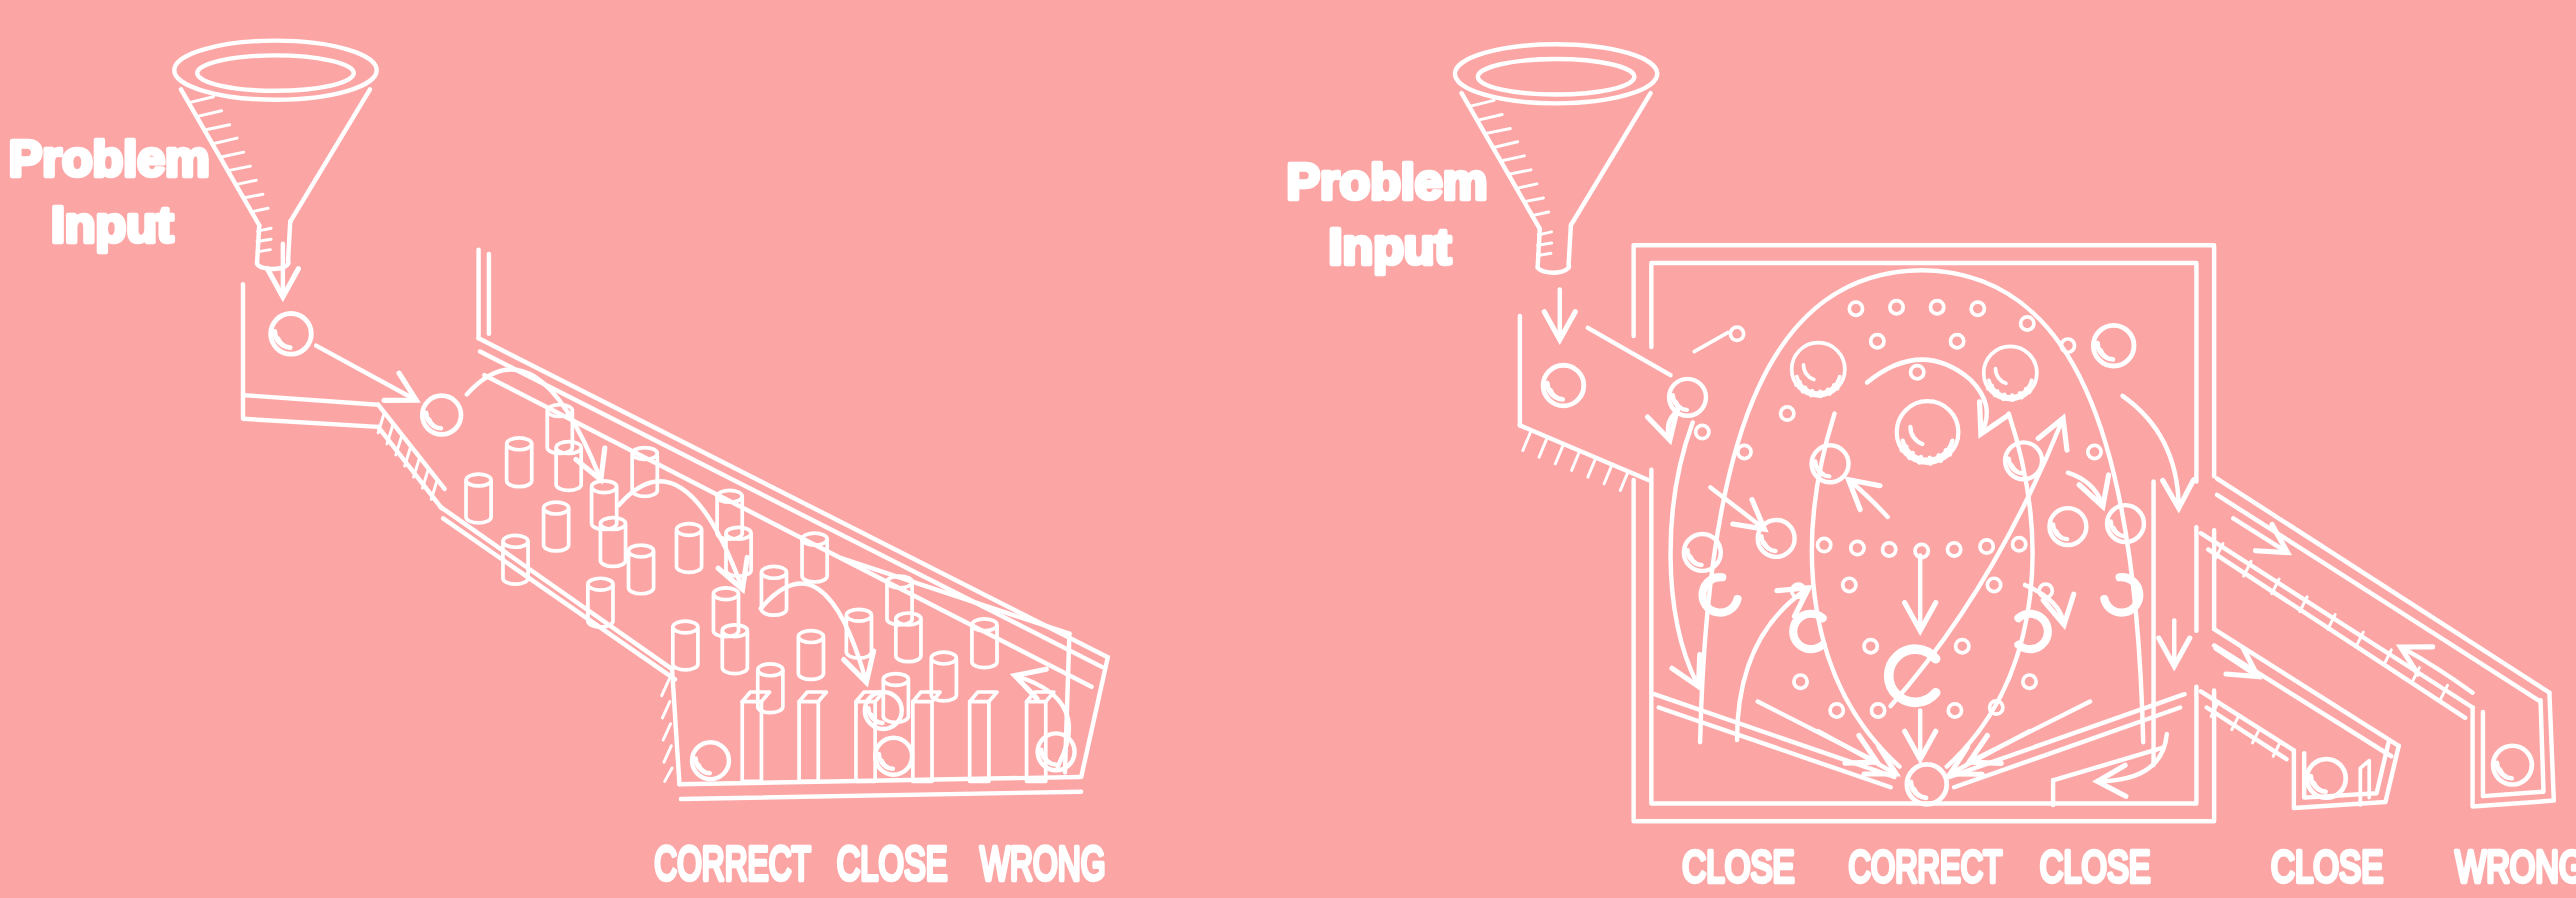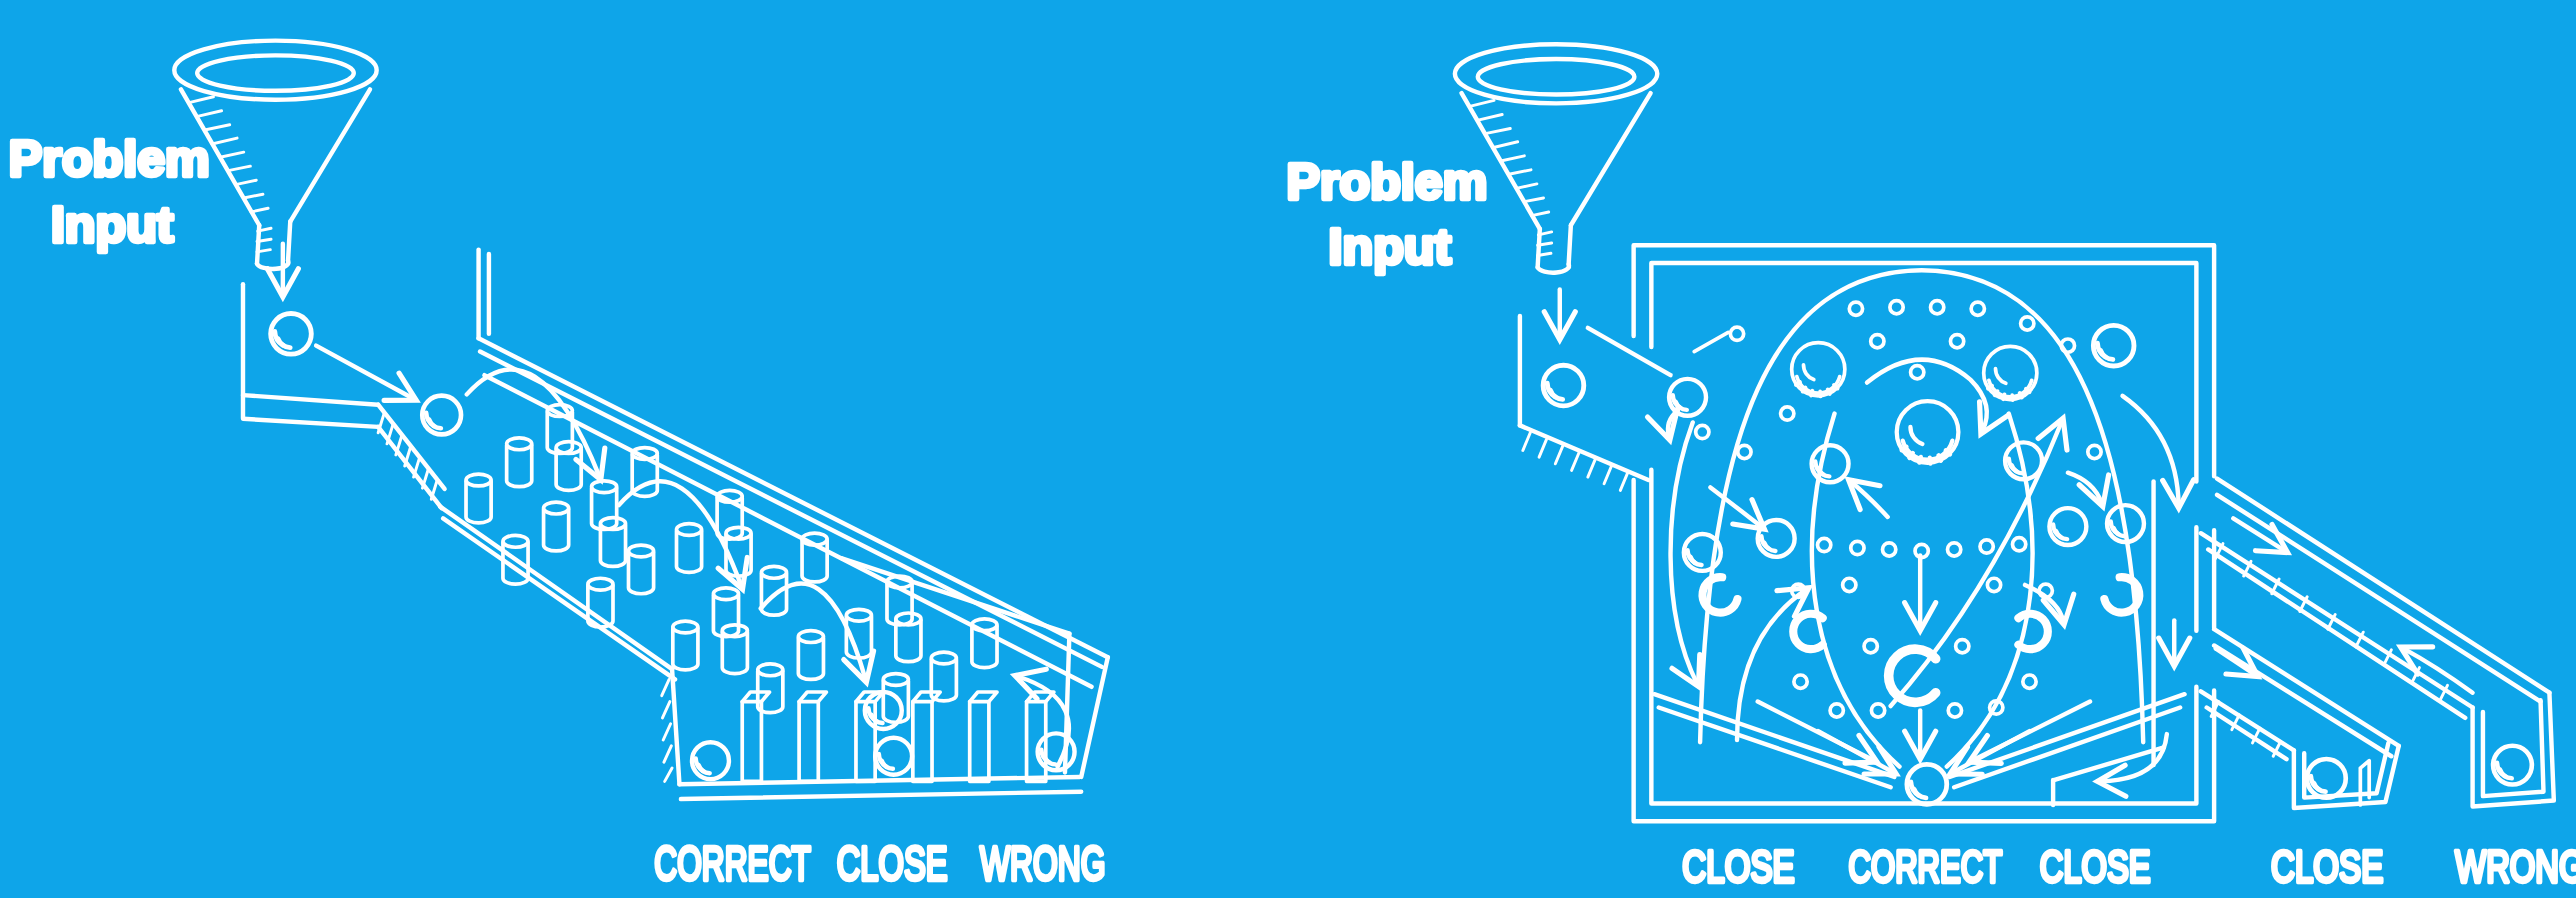--- a/index.html
+++ b/index.html
@@ -1,16 +1,16 @@
 <!DOCTYPE html>
 <html style="font-size:11.8px"><head>
 <meta charset="utf-8">
 <style>
   html,body{margin:0;padding:0;background:#000;}
-  .stage{position:relative;width:100%;max-width:2576px;aspect-ratio:3488/1216;margin:0 auto;background:#0ea5e9;overflow:hidden;}
+  .stage{position:relative;width:100%;max-width:2576px;aspect-ratio:3488/1216;margin:0 auto;background:#fca5a5;overflow:hidden;}
   svg{display:block;width:100%;height:100%;}
   .s{fill:none;stroke:#fff;stroke-width:6;stroke-linecap:round;stroke-linejoin:round}
   .t{stroke-width:5}
   .h{stroke-width:4}
   .arr{marker-end:url(#ah)}
   .dot{fill:none;stroke:#fff;stroke-width:5}
   text{fill:#fff}
   .hand{font-family:"Liberation Sans",sans-serif;font-weight:700;font-size:68px;}
   .cond{font-family:"Liberation Sans",sans-serif;font-weight:400;font-size:64px;}
   .cond2{font-family:"Liberation Sans",sans-serif;font-weight:400;font-size:60px;}

